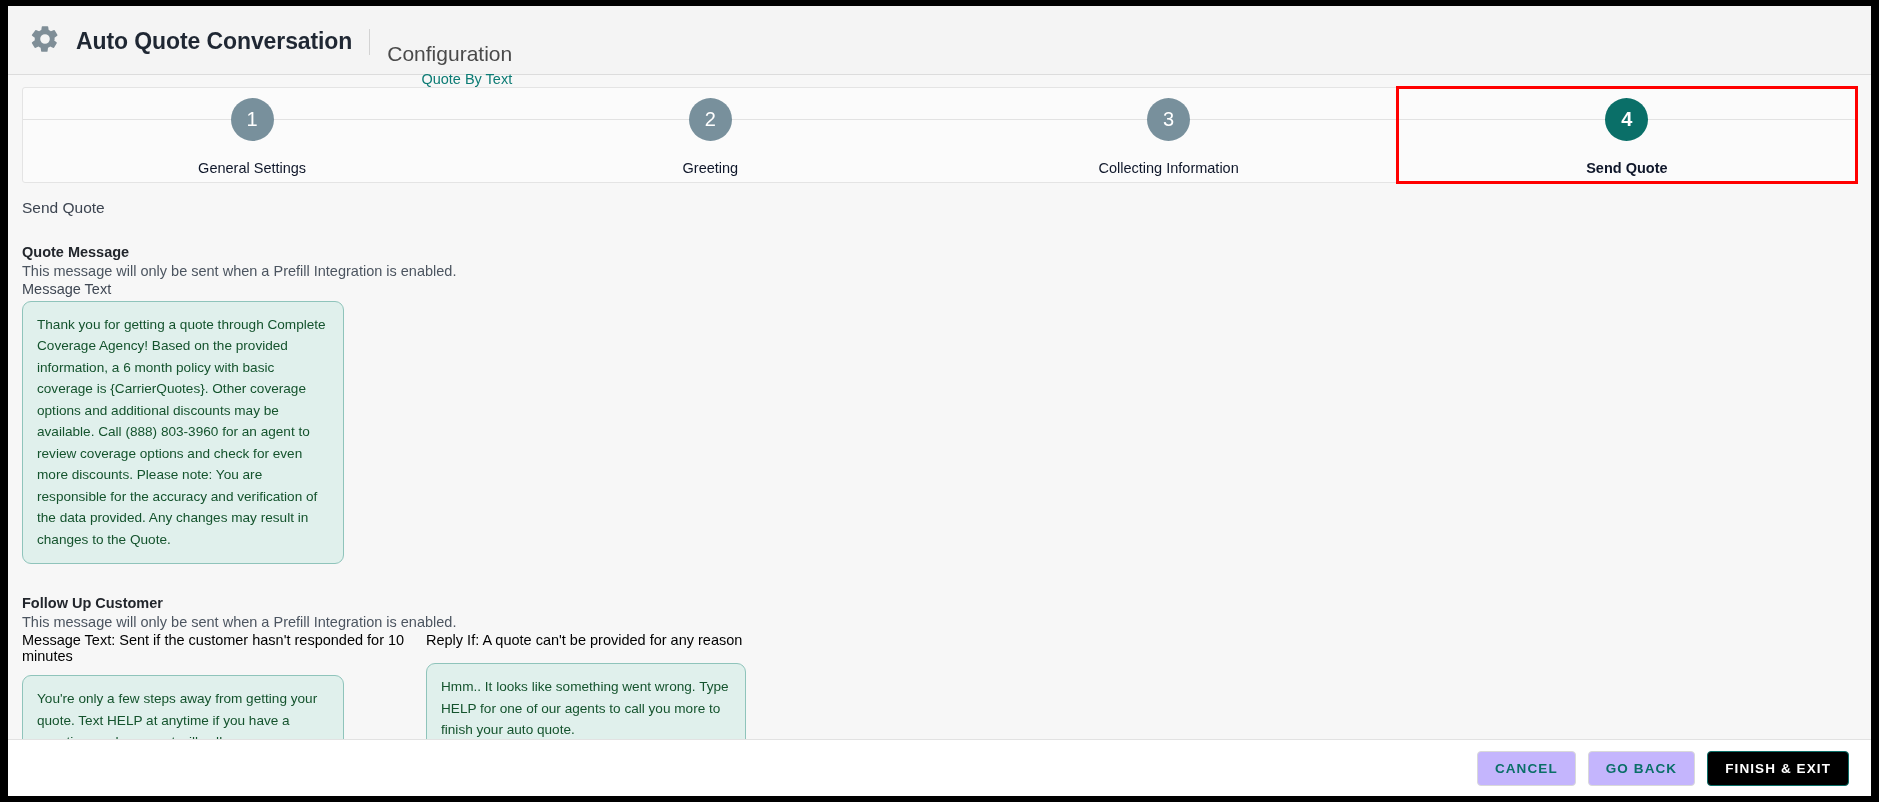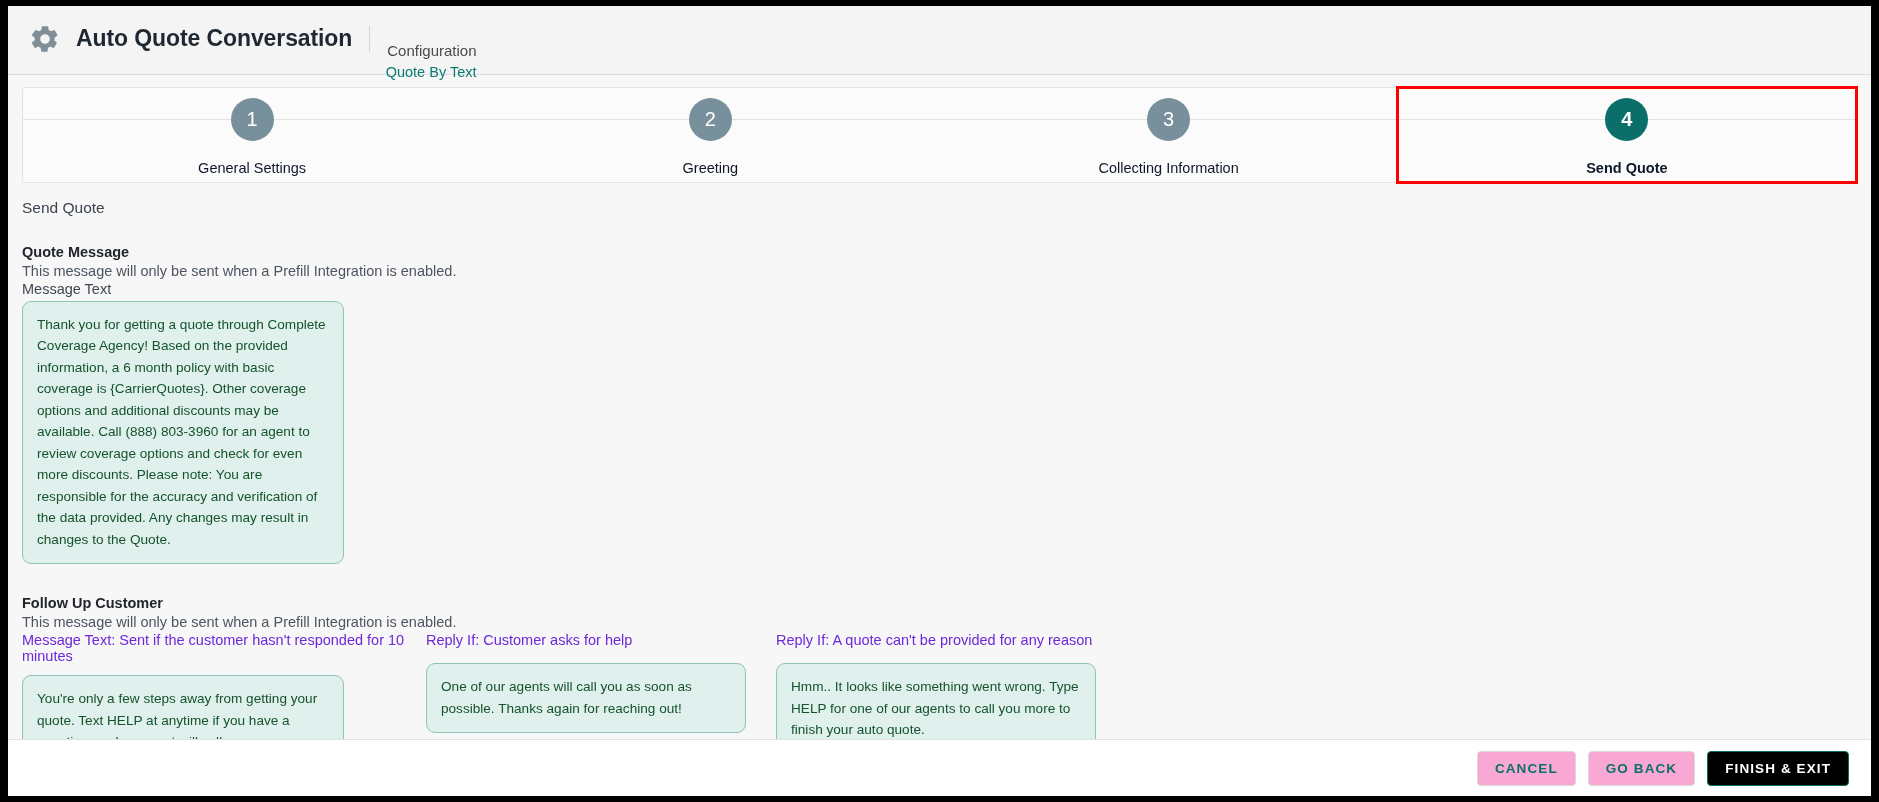--- a/index.html
+++ b/index.html
@@ -58,21 +58,21 @@
     letter-spacing: -0.1px;
     line-height: 1.2;
   }
   .title-sep {
     width: 1px;
     height: 26px;
     background: #d3d3d3;
     margin: 0 17px;
   }
   .config-label {
-    font-size: 15px;
+    font-size: 21px;
     color: #4a4a4a;
     margin-top: 24px;
   }
   .breadcrumb {
     display: flex;
     align-items: flex-end;
     gap: 7px;
     font-size: 14.5px;
     flex-direction: column;
   }
@@ -179,21 +179,21 @@
   .followup-wrap { margin-top: 31px; }
   .followup-cols {
     display: flex;
     margin-top: 0;
   }
   .col-1 { width: 404px; }
   .col-2 { width: 350px; }
   .col-3 { width: 350px; }
   .col-head {
     font-size: 14.5px;
-    color: #6d28d9;
+    color: #000000;
     margin-bottom: 11px;
     min-height: 20px;
   }
   .bubble.fu1 { width: 322px; }
   .bubble.fu2 { width: 320px; }
   .bubble.fu3 { width: 320px; }
 
   
   .footer {
     flex: 0 0 auto;
@@ -209,21 +209,21 @@
   .btn {
     font-size: 13.5px;
     letter-spacing: 1.1px;
     font-weight: bold;
     padding: 9px 17px;
     border-radius: 4px;
     cursor: pointer;
     font-family: "Liberation Sans", sans-serif;
   }
   .btn-outline {
-    background: #f9a8d4;
+    background: #c4b5fd;
     border: 1px solid #d9d9d9;
     color: #0a6f68;
   }
   .btn-primary {
     background: #000000;
     border: 1px solid #0a6f68;
     color: #ffffff;
   }
 </style>
 </head>
@@ -285,24 +285,20 @@
     </div>
 
     <div class="followup-wrap">
       <div class="block-heading">Follow Up Customer</div>
       <div class="block-sub">This message will only be sent when a Prefill Integration is enabled.</div>
       <div class="followup-cols">
         <div class="col-1">
           <div class="col-head">Message Text: Sent if the customer hasn't responded for 10 minutes</div>
           <div class="bubble fu1">You're only a few steps away from getting your quote. Text HELP at anytime if you have a question, and an agent will call you.</div>
         </div>
-        <div class="col-2">
-          <div class="col-head">Reply If: Customer asks for help</div>
-          <div class="bubble fu2">One of our agents will call you as soon as possible. Thanks again for reaching out!</div>
-        </div>
         <div class="col-3">
           <div class="col-head">Reply If: A quote can't be provided for any reason</div>
           <div class="bubble fu3">Hmm.. It looks like something went wrong. Type HELP for one of our agents to call you more to finish your auto quote.</div>
         </div>
       </div>
     </div>
   </div>
 
   <div class="footer">
     <button class="btn btn-outline">CANCEL</button>

